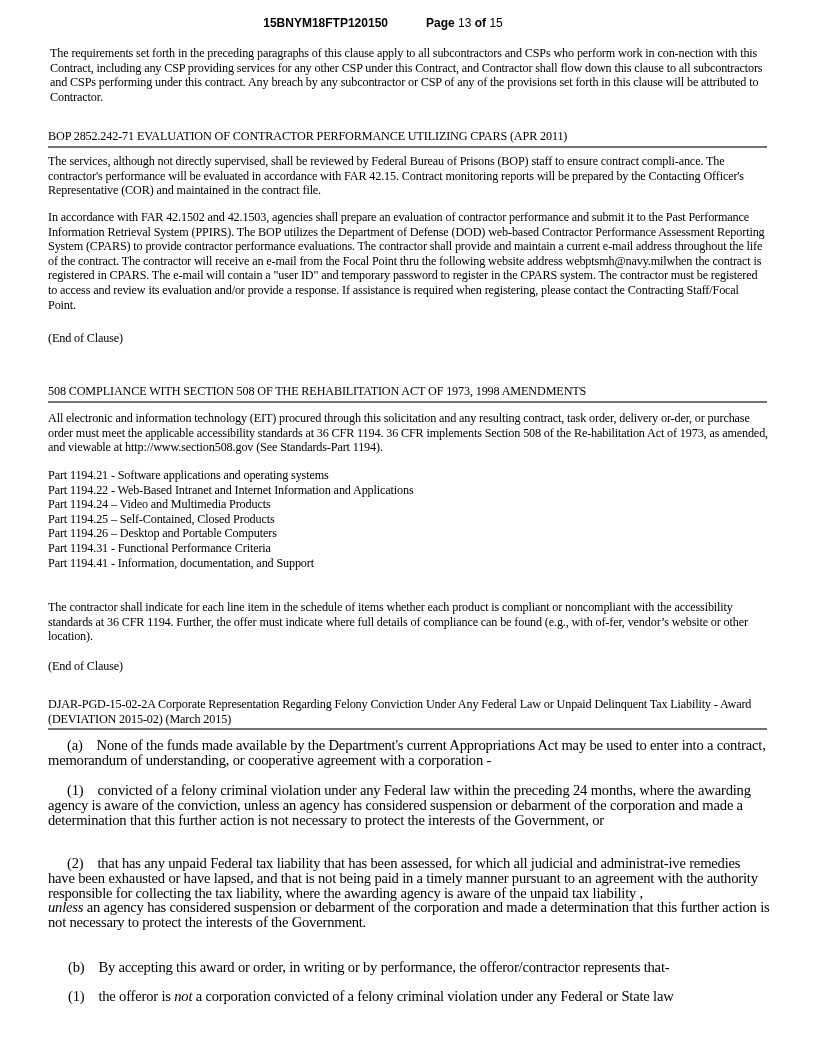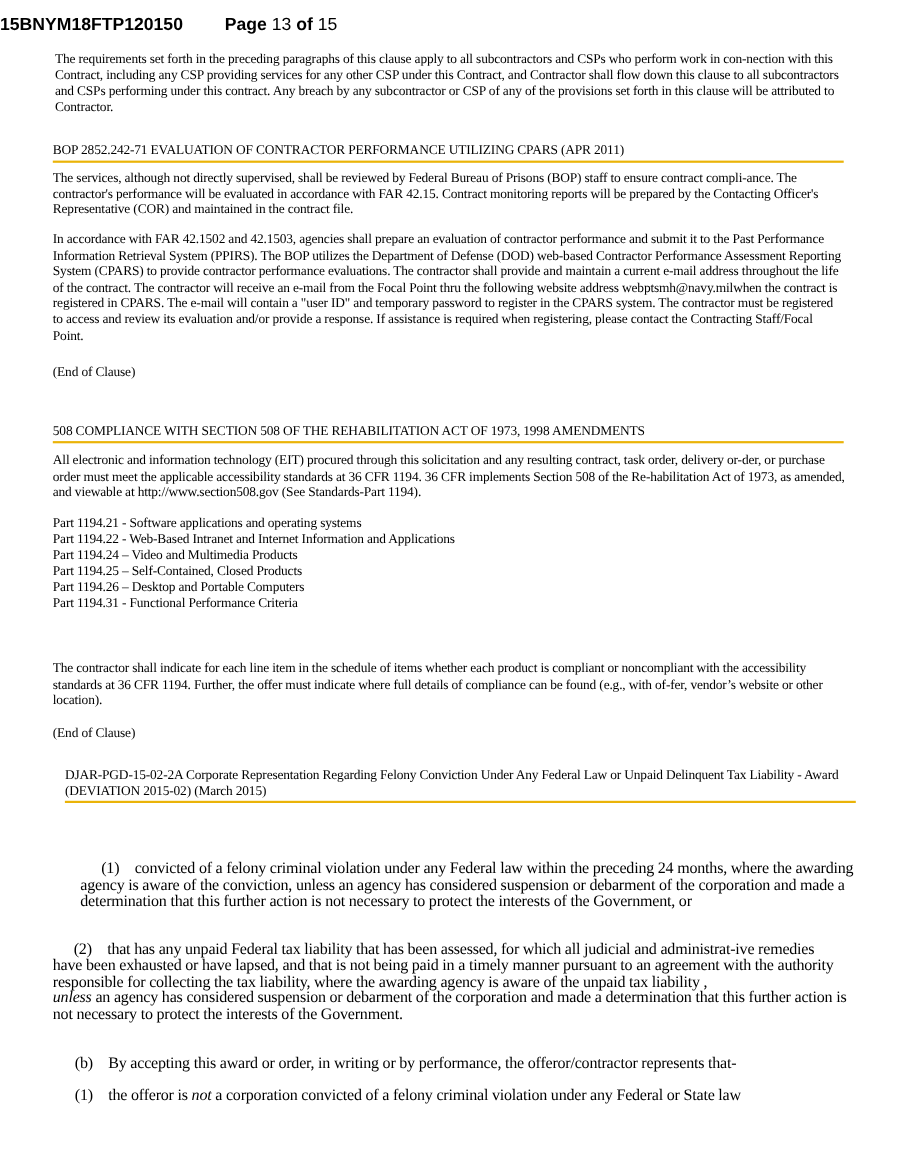--- a/index.html
+++ b/index.html
@@ -1,34 +1,34 @@
 <!DOCTYPE html>
 <html><head>
   <meta charset="utf-8">
   <style>
     html, body { margin: 0; padding: 0; background: #ffffff; }
     body { width: 816px; height: 1056px; position: relative; overflow: hidden; color: #000; }
     .page { position: absolute; left: 0; top: 0; width: 816px; height: 1056px; }
     .header {
-      position: absolute; top: 16px; left: 0; width: 766px; text-align: left;
-      font-family: "Liberation Sans", sans-serif; font-size: 16px; line-height: 14px;
+      position: absolute; top: 16px; left: 0; width: 766px; text-align: center;
+      font-family: "Liberation Sans", sans-serif; font-size: 12px; line-height: 14px;
     }
     .header .docnum { font-weight: bold; margin-right: 38px; }
     .header .page-word, .header .of-word { font-weight: bold; }
     .body-text {
       position: absolute; left: 48px; width: 720px;
       font-family: "Liberation Serif", serif; font-size: 12.2px; line-height: 14.6px;
       letter-spacing: -0.15px;
     }
     .p { margin: 0; }
     .heading {
       position: absolute; left: 48px; width: 719px;
       font-family: "Liberation Serif", serif; font-size: 12.2px; line-height: 14.6px;
       letter-spacing: -0.15px;
-      border-bottom: 2px solid #eab308;
+      border-bottom: 2px solid #737373;
       padding-bottom: 2px;
     }
     .big-text {
       position: absolute; left: 48px; width: 722px;
       font-family: "Liberation Serif", serif; font-size: 14.6px; line-height: 14.8px;
       letter-spacing: -0.2px;
     }
     .indent { padding-left: 19px; }
     .lbl { display: inline-block; margin-right: 14px; }
     .list-item { margin: 0; }
@@ -65,32 +65,36 @@
     <p class="p">All electronic and information technology (EIT) procured through this solicitation and any resulting contract, task order, delivery or-der, or purchase order must meet the applicable accessibility standards at 36 CFR 1194.  36 CFR implements Section 508 of the Re-habilitation Act of 1973, as amended, and viewable at http://www.section508.gov (See Standards-Part 1194).</p>
   </div>
 
   <div class="body-text" style="top:468px;">
     <p class="list-item">Part 1194.21 - Software applications and operating systems</p>
     <p class="list-item">Part 1194.22 - Web-Based Intranet and Internet Information and Applications</p>
     <p class="list-item">Part 1194.24 – Video and Multimedia Products</p>
     <p class="list-item">Part 1194.25 – Self-Contained, Closed Products</p>
     <p class="list-item">Part 1194.26 – Desktop and Portable Computers</p>
     <p class="list-item">Part 1194.31 - Functional Performance Criteria</p>
+    <p class="list-item">Part 1194.41 - Information, documentation, and Support</p>
   </div>
 
   <div class="body-text" style="top:600px;">
     <p class="p">The contractor shall indicate for each line item in the schedule of items whether each product is compliant or noncompliant with the accessibility standards at 36 CFR 1194.  Further, the offer must indicate where full details of compliance can be found (e.g., with of-fer, vendor’s website or other location).</p>
   </div>
 
   <div class="body-text" style="top:659px;">(End of Clause)</div>
 
-  <div class="heading" style="top:697px;margin-left:11px;">DJAR-PGD-15-02-2A   Corporate Representation Regarding Felony Conviction Under Any Federal Law or Unpaid Delinquent Tax Liability - Award (DEVIATION 2015-02) (March 2015)</div>
+  <div class="heading" style="top:697px;">DJAR-PGD-15-02-2A   Corporate Representation Regarding Felony Conviction Under Any Federal Law or Unpaid Delinquent Tax Liability - Award (DEVIATION 2015-02) (March 2015)</div>
 
+  <div class="big-text" style="top:738px;">
+    <span class="indent"></span><span class="lbl">(a)</span><span>None of the funds made available by the Department's current Appropriations Act may be used to enter into a contract, memorandum of understanding, or cooperative agreement with a corporation -</span>
+  </div>
 
-  <div class="big-text" style="top:783px;margin-left:25px;">
+  <div class="big-text" style="top:783px;">
     <span class="indent"></span><span class="lbl">(1)</span><span>convicted of a felony criminal violation under any Federal law within the preceding 24 months, where the awarding agency is aware of the conviction, unless an agency has considered suspension or debarment of the corporation and made a determination that this further action is not necessary to protect the interests of the Government, or</span>
   </div>
 
   <div class="big-text" style="top:856px;">
     <span class="indent"></span><span class="lbl">(2)</span><span>that has any unpaid Federal tax liability that has been assessed, for which all judicial and administrat-ive remedies have been exhausted or have lapsed, and that is not being paid in a timely manner pursuant to an agreement with the authority responsible for collecting the tax liability, where the awarding agency is aware of the unpaid tax liability ,</span><br><i>unless</i><span> an agency has considered suspension or debarment of the corporation and made a determination that this further action is not necessary to protect the interests of the Government.</span>
   </div>
 
   <div class="big-text" style="top:960px; left:68px;">
     <span class="lbl">(b)</span><span>By accepting this award or order, in writing or by performance, the offeror/contractor represents that-</span>
   </div>

